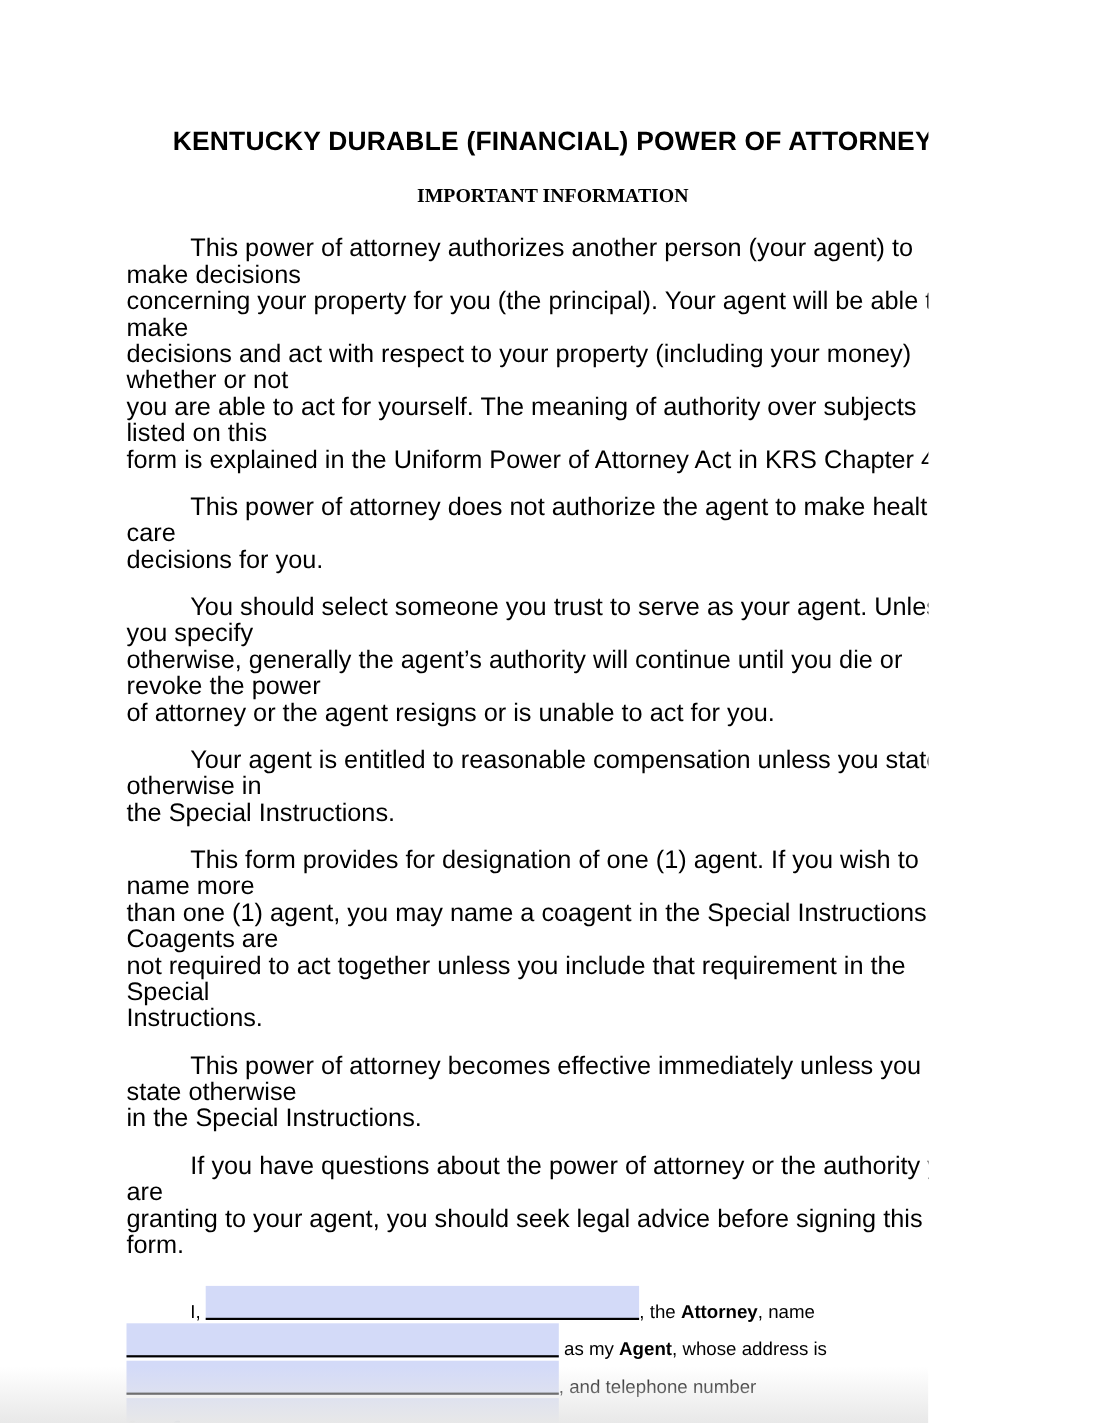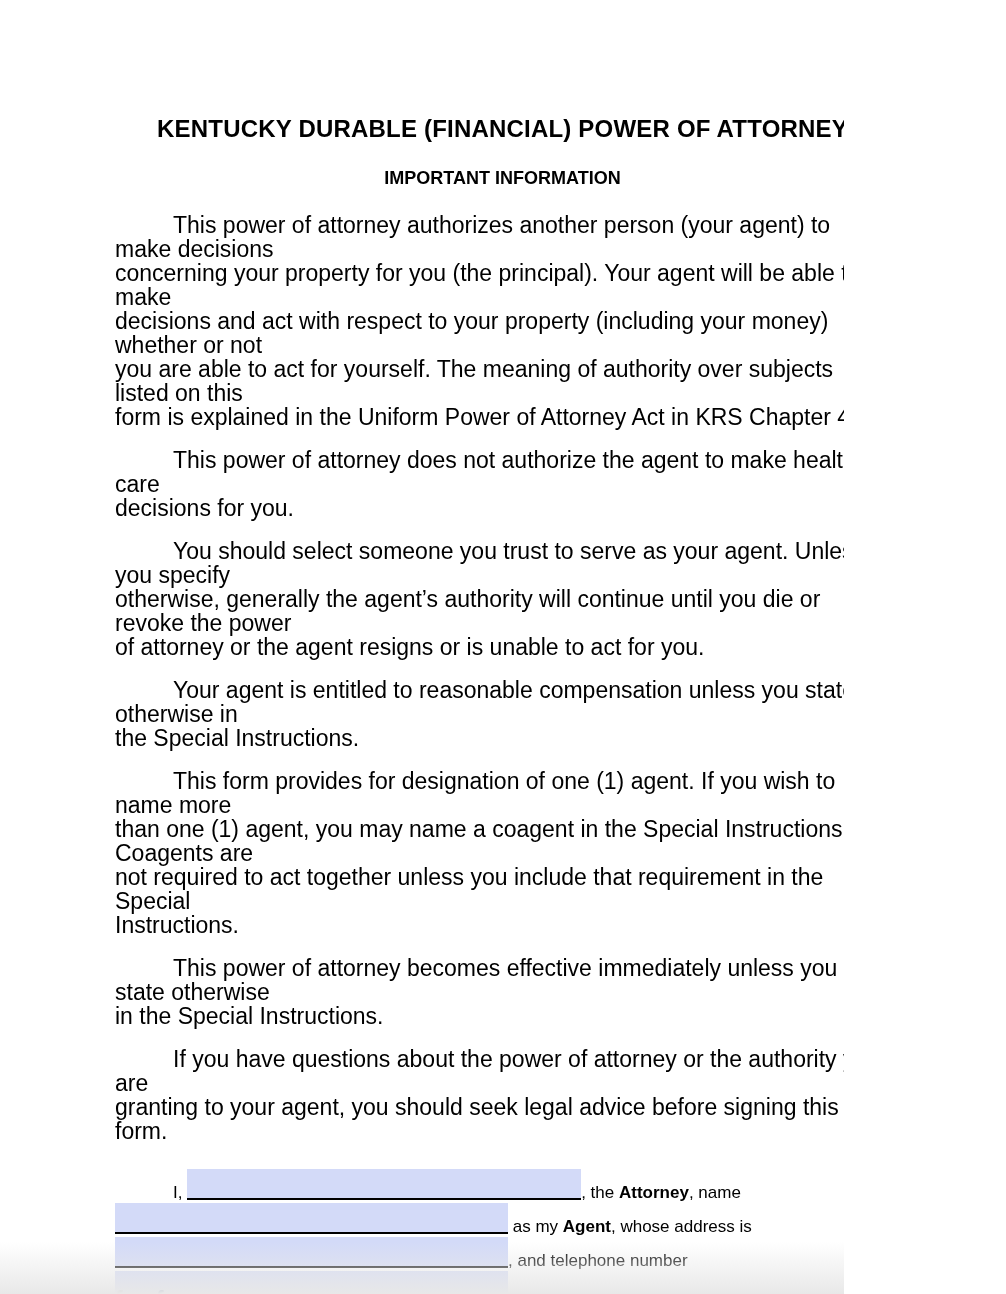--- a/index.html
+++ b/index.html
@@ -23,20 +23,21 @@
     line-height: 27px;
     letter-spacing: 0.2px;
     margin: 0 0 26px 0;
   }
   .sub-heading {
     font-size: 18px;
     font-weight: bold;
     text-align: center;
     line-height: 20px;
     margin: 0 0 25px 0;
+    font-family: Liberation Serif, serif;
   }
   .para {
     font-size: 23px;
     line-height: 24px;
     margin: 0 0 19px 0;
     text-indent: 58px;
     white-space: pre-line;
   }
   .designation-heading {
     font-size: 18px;

